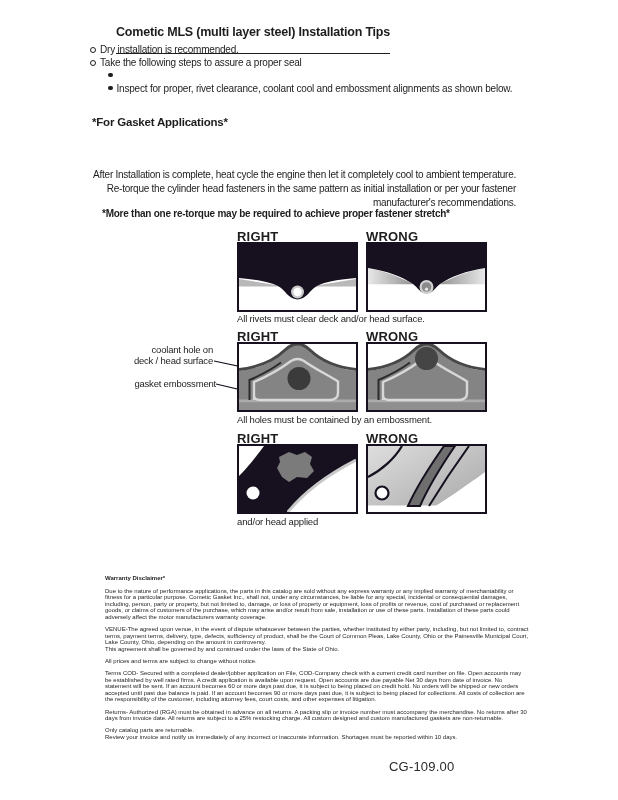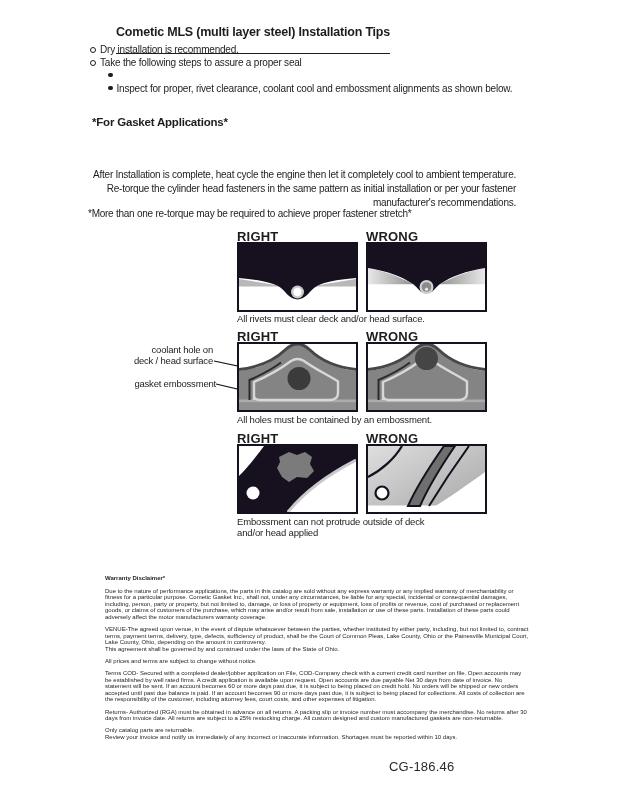--- a/index.html
+++ b/index.html
@@ -23,21 +23,21 @@
   }
   .marker-f{
     width:4.5px;height:4.5px;background:#1d1d1d;border-radius:50%;
     display:inline-block;margin:3.5px 4px 0 0;flex:0 0 auto;
   }
   
   .diesel-heading{left:92px;top:116px;font-size:11.5px;font-weight:bold;letter-spacing:-0.2px;}
   .body-p{width:424px;font-size:10px;line-height:14px;letter-spacing:-0.25px;}
   .p1{left:92px;top:132px;}
   .p2{left:92px;top:168px;text-align:right;}
-  .note{left:88px;top:207px;}
+  .note{left:102px;top:207px;font-weight:bold;}
   
   .dg-label{width:121px;text-align:left;font-size:13px;font-weight:bold;letter-spacing:0.2px;}
   .dg-box{
     width:121px;height:70px;border:2px solid #17101f;box-sizing:border-box;
     background:#fff;line-height:0;
   }
   .dg-box svg{display:block;}
   .dg-caption{font-size:9.5px;font-weight:normal;letter-spacing:-0.15px;line-height:11px;white-space:nowrap;}
   .side-label{font-size:9.5px;letter-spacing:-0.2px;line-height:10.5px;text-align:right;}
   
@@ -185,31 +185,30 @@
       <path d="M117,26 C98,40 80,52 66,61 L117,61 Z" fill="#ffffff"></path>
       <rect x="0" y="59.5" width="117" height="6.5" fill="#ffffff"></rect>
       <path d="M34,0 C27,12 14,24 0,31" stroke="#17101f" stroke-width="2.2" fill="none"></path>
       <path d="M101,0 C88,18 72,42 61,60" stroke="#17101f" stroke-width="2" fill="none"></path>
       <path d="M76,0 C62,20 48,42 40,60 L52,60 C60,42 74,19 87,0 Z" fill="#6f6f6f" stroke="#17101f" stroke-width="2"></path>
       <circle cx="14" cy="47" r="6.5" fill="#ffffff" stroke="#17101f" stroke-width="2.2"></circle>
     </svg>
   </div>
 
   <div class="abs dg-caption" style="left:237px;top:516px">
-    <div>Embossment can not protrude outside of deck</div>
     <div>and/or head applied</div>
   </div>
 
   <div class="abs disclaimer">
     <div class="dh">Warranty Disclaimer*</div>
     <div class="dp">Due to the nature of performance applications, the parts in this catalog are sold without any express warranty or any implied warranty of merchantability or fitness for a particular purpose.  Cometic Gasket Inc., shall not, under any circumstances, be liable for any special, incidental or consequential damages, including, person, party or property, but not limited to, damage, or loss of property or equipment, loss of profits or revenue, cost of purchased or replacement goods, or claims of customers of the purchase, which may arise and/or result from sale, installation or use of these parts.  Installation of these parts could adversely affect the motor manufacturers warranty coverage.</div>
     <div class="dp-tight">VENUE-The agreed upon venue, in the event of dispute whatsoever between the parties, whether instituted by either party, including, but not limited to, contract terms, payment terms, delivery, type, defects, sufficiency of product, shall be the Court of Common Pleas, Lake County, Ohio or the Painesville Municipal Court, Lake County, Ohio, depending on the amount in controversy.</div>
     <div class="dp">This agreement shall be governed by and construed under the laws of the State of Ohio.</div>
     <div class="dp">All prices and terms are subject to change without notice.</div>
     <div class="dp">Terms COD- Secured with a completed dealer/jobber application on File, COD-Company check with a current credit card number on file.  Open accounts may be established by well rated firms.  A credit application is available upon request.  Open accounts are due payable Net 30 days from date of invoice.  No statement will be sent.  If an account becomes 60 or more days past due, it is subject to being placed on credit hold.  No orders will be shipped or new orders accepted until past due balance is paid.  If an account becomes 90 or more days past due, it is subject to being placed for collections.  All costs of collection are the responsibility of the customer, including attorney fees, court costs, and other expenses of litigation.</div>
     <div class="dp">Returns- Authorized (RGA) must be obtained in advance on all returns.  A packing slip or invoice number must accompany the merchandise.  No returns after 30 days from invoice date.  All returns are subject to a 25% restocking charge.  All custom designed and custom manufactured gaskets are non-returnable.</div>
     <div class="dp-tight">Only catalog parts are returnable.</div>
     <div class="dp">Review your invoice and notify us immediately of any incorrect or inaccurate information.  Shortages must be reported within 10 days.</div>
   </div>
 
-  <div class="abs doc-code">CG-186.46</div>
+  <div class="abs doc-code">CG-109.00</div>
 
 </div>
 
 </body></html>

